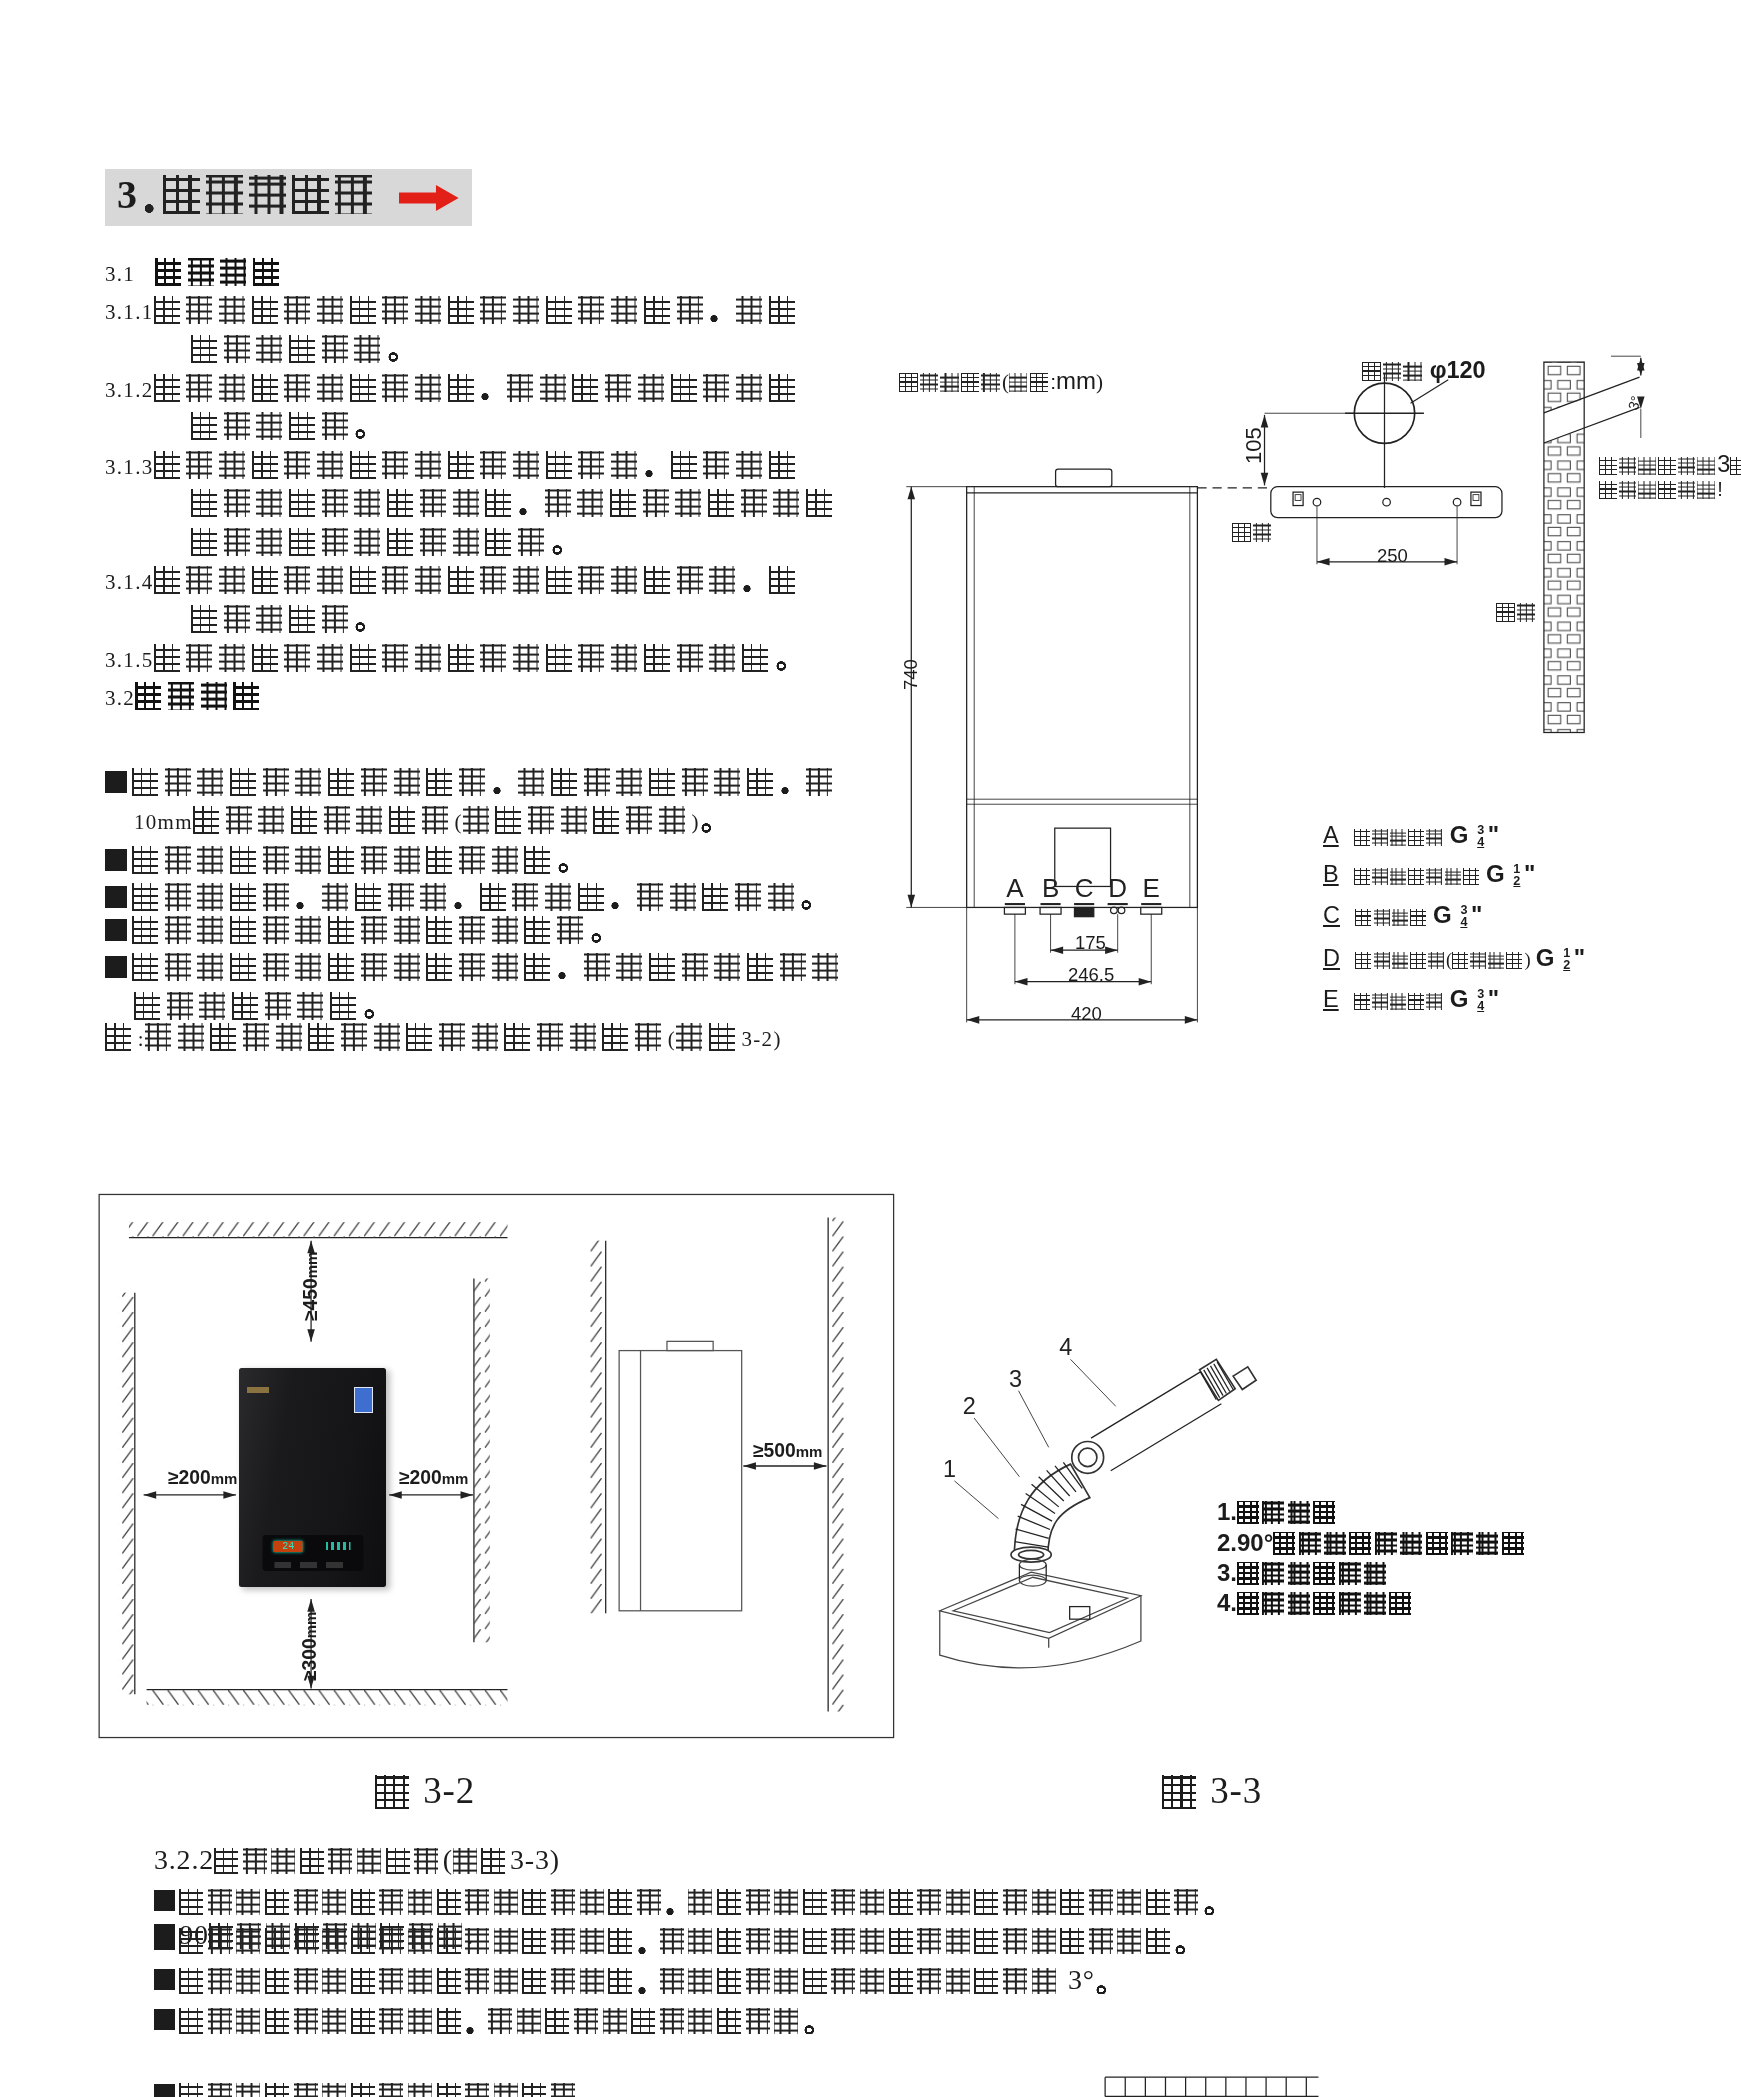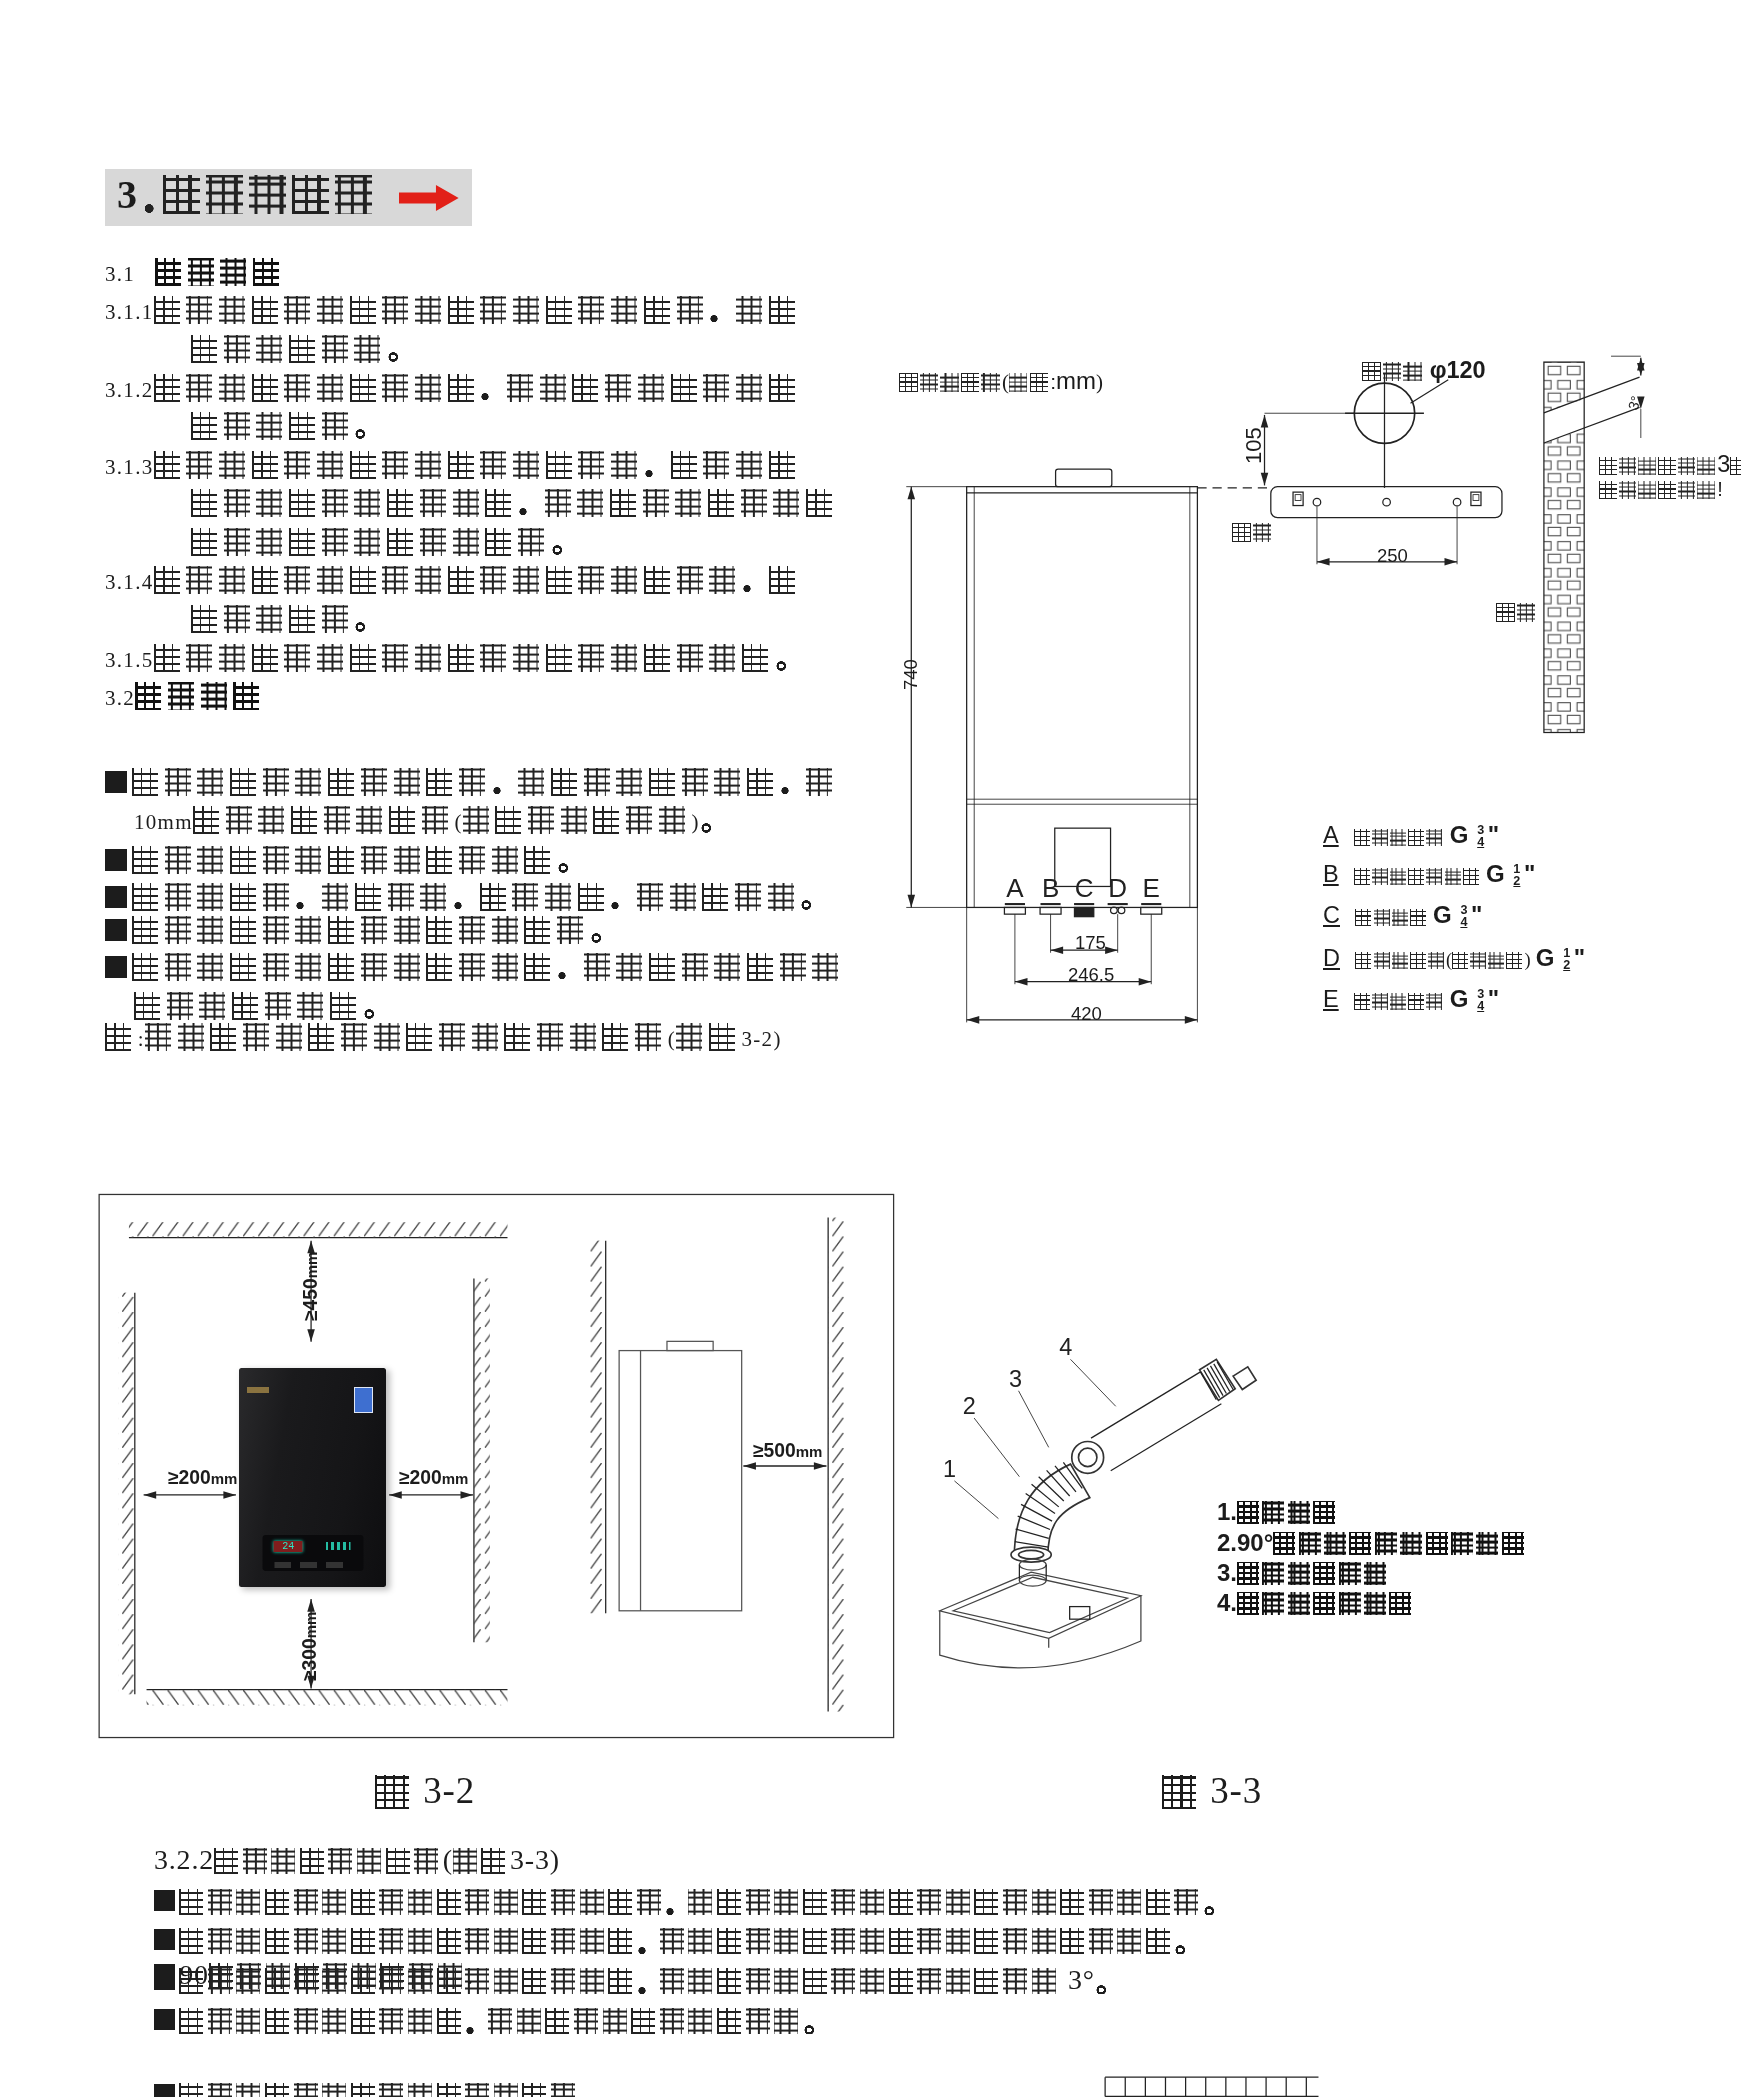--- a/index.html
+++ b/index.html
@@ -69,21 +69,21 @@
     <div class="ln s1" style="left:105px;top:882px;"><b class="sq"></b><b class="g v0"></b><b class="g v1"></b><b class="g v2"></b><b class="g v0"></b><b class="g v1"></b><b class="p"></b><b class="g v2"></b><b class="g v0"></b><b class="g v1"></b><b class="g v2"></b><b class="p"></b><b class="g v0"></b><b class="g v1"></b><b class="g v2"></b><b class="g v0"></b><b class="p"></b><b class="g v1"></b><b class="g v2"></b><b class="g v0"></b><b class="g v1"></b><b class="g v2"></b><b class="o"></b></div>
     <div class="ln s1" style="left:105px;top:915px;"><b class="sq"></b><b class="g v0"></b><b class="g v1"></b><b class="g v2"></b><b class="g v0"></b><b class="g v1"></b><b class="g v2"></b><b class="g v0"></b><b class="g v1"></b><b class="g v2"></b><b class="g v0"></b><b class="g v1"></b><b class="g v2"></b><b class="g v0"></b><b class="g v1"></b><b class="o"></b></div>
     <div class="ln s1" style="left:105px;top:952px;"><b class="sq"></b><b class="g v0"></b><b class="g v1"></b><b class="g v2"></b><b class="g v0"></b><b class="g v1"></b><b class="g v2"></b><b class="g v0"></b><b class="g v1"></b><b class="g v2"></b><b class="g v0"></b><b class="g v1"></b><b class="g v2"></b><b class="g v0"></b><b class="p"></b><b class="g v1"></b><b class="g v2"></b><b class="g v0"></b><b class="g v1"></b><b class="g v2"></b><b class="g v0"></b><b class="g v1"></b><b class="g v2"></b></div>
     <div class="ln s1" style="left:134px;top:991px;"><b class="g v0"></b><b class="g v1"></b><b class="g v2"></b><b class="g v0"></b><b class="g v1"></b><b class="g v2"></b><b class="g v0"></b><b class="o"></b></div>
     <div class="ln s1" style="left:105px;top:1022px;"><b class="g v0"></b><span class="cl">:</span><b class="g v1"></b><b class="g v2"></b><b class="g v0"></b><b class="g v1"></b><b class="g v2"></b><b class="g v0"></b><b class="g v1"></b><b class="g v2"></b><b class="g v0"></b><b class="g v1"></b><b class="g v2"></b><b class="g v0"></b><b class="g v1"></b><b class="g v2"></b><b class="g v0"></b><b class="g v1"></b><span class="br">(</span><b class="g v2"></b><b class="g v0"></b>3-2)</div>
     <div class="ln s2" style="left:154px;top:1845px;">3.2.2<b class="g v0"></b><b class="g v1"></b><b class="g v2"></b><b class="g v0"></b><b class="g v1"></b><b class="g v2"></b><b class="g v0"></b><b class="g v1"></b><span class="br">(</span><b class="g v2"></b><b class="g v0"></b>3-3<span class="br">)</span></div>
     <div class="ln s2" style="left:154px;top:1886px;"><b class="sq"></b><b class="g v0"></b><b class="g v1"></b><b class="g v2"></b><b class="g v0"></b><b class="g v1"></b><b class="g v2"></b><b class="g v0"></b><b class="g v1"></b><b class="g v2"></b><b class="g v0"></b><b class="g v1"></b><b class="g v2"></b><b class="g v0"></b><b class="g v1"></b><b class="g v2"></b><b class="g v0"></b><b class="g v1"></b><b class="p"></b><b class="g v2"></b><b class="g v0"></b><b class="g v1"></b><b class="g v2"></b><b class="g v0"></b><b class="g v1"></b><b class="g v2"></b><b class="g v0"></b><b class="g v1"></b><b class="g v2"></b><b class="g v0"></b><b class="g v1"></b><b class="g v2"></b><b class="g v0"></b><b class="g v1"></b><b class="g v2"></b><b class="g v0"></b><b class="g v1"></b><b class="o"></b></div>
     <div class="ln s2" style="left:154px;top:1925px;"><b class="sq"></b><b class="g v0"></b><b class="g v1"></b><b class="g v2"></b><b class="g v0"></b><b class="g v1"></b><b class="g v2"></b><b class="g v0"></b><b class="g v1"></b><b class="g v2"></b><b class="g v0"></b><b class="g v1"></b><b class="g v2"></b><b class="g v0"></b><b class="g v1"></b><b class="g v2"></b><b class="g v0"></b><b class="p"></b><b class="g v1"></b><b class="g v2"></b><b class="g v0"></b><b class="g v1"></b><b class="g v2"></b><b class="g v0"></b><b class="g v1"></b><b class="g v2"></b><b class="g v0"></b><b class="g v1"></b><b class="g v2"></b><b class="g v0"></b><b class="g v1"></b><b class="g v2"></b><b class="g v0"></b><b class="g v1"></b><b class="g v2"></b><b class="g v0"></b><b class="o"></b></div>
     <div class="ln s2" style="left:154px;top:1965px;"><b class="sq"></b><b class="g v0"></b><b class="g v1"></b><b class="g v2"></b><b class="g v0"></b><b class="g v1"></b><b class="g v2"></b><b class="g v0"></b><b class="g v1"></b><b class="g v2"></b><b class="g v0"></b><b class="g v1"></b><b class="g v2"></b><b class="g v0"></b><b class="g v1"></b><b class="g v2"></b><b class="g v0"></b><b class="p"></b><b class="g v1"></b><b class="g v2"></b><b class="g v0"></b><b class="g v1"></b><b class="g v2"></b><b class="g v0"></b><b class="g v1"></b><b class="g v2"></b><b class="g v0"></b><b class="g v1"></b><b class="g v2"></b><b class="g v0"></b><b class="g v1"></b><b class="g v2"></b> 3°<b class="o"></b></div>
     <div class="ln s2" style="left:154px;top:2005px;"><b class="sq"></b><b class="g v0"></b><b class="g v1"></b><b class="g v2"></b><b class="g v0"></b><b class="g v1"></b><b class="g v2"></b><b class="g v0"></b><b class="g v1"></b><b class="g v2"></b><b class="g v0"></b><b class="p"></b><b class="g v1"></b><b class="g v2"></b><b class="g v0"></b><b class="g v1"></b><b class="g v2"></b><b class="g v0"></b><b class="g v1"></b><b class="g v2"></b><b class="g v0"></b><b class="g v1"></b><b class="g v2"></b><b class="o"></b></div>
-    <div class="ln s2" style="left:154px;top:1960px;"><b class="sq"></b>90<b class="g v0"></b><b class="g v1"></b><b class="g v2"></b><b class="g v0"></b><b class="g v1"></b><b class="g v2"></b><b class="g v0"></b><b class="g v1"></b><b class="g v2"></b>.</div>
+    <div class="ln s2" style="left:154px;top:1920px;"><b class="sq"></b>90<b class="g v0"></b><b class="g v1"></b><b class="g v2"></b><b class="g v0"></b><b class="g v1"></b><b class="g v2"></b><b class="g v0"></b><b class="g v1"></b><b class="g v2"></b>.</div>
     <div class="ln s2" style="left:154px;top:2080px;"><b class="sq"></b><b class="g v0"></b><b class="g v1"></b><b class="g v2"></b><b class="g v0"></b><b class="g v1"></b><b class="g v2"></b><b class="g v0"></b><b class="g v1"></b><b class="g v2"></b><b class="g v0"></b><b class="g v1"></b><b class="g v2"></b><b class="g v0"></b><b class="g v1"></b></div>
     <div class="ln cap" style="left:375px;top:1769px;"><b class="g v0"></b> 3-2</div>
     <div class="ln cap" style="left:1162px;top:1769px;"><b class="g v0"></b> 3-3</div>
     <svg style="left:881px;top:352px" width="861" height="688" viewBox="0 0 2052 1640" fill="none">
       <defs>
         <pattern id="bk" width="46" height="64" patternUnits="userSpaceOnUse">
           <rect x="3" y="4" width="30" height="20" fill="none" stroke="#444" stroke-width="2.5"></rect>
           <rect x="-20" y="34" width="30" height="20" fill="none" stroke="#444" stroke-width="2.5"></rect>
           <rect x="26" y="34" width="30" height="20" fill="none" stroke="#444" stroke-width="2.5"></rect>
         </pattern>
@@ -223,21 +223,21 @@
       <line x1="1307.0" y1="380.0" x2="1307.0" y2="1000.0" stroke="#555" stroke-width="3"></line>
       <rect x="1370.0" y="358.0" width="110.0" height="22.0" fill="none" stroke="#555" stroke-width="3"></rect>
       <line x1="1552" y1="655" x2="1750" y2="655" stroke="#222" stroke-width="3"></line>
       <polygon points="1552.0,655.0 1582.0,646.0 1582.0,664.0" fill="#222"></polygon>
       <polygon points="1750.0,655.0 1720.0,664.0 1720.0,646.0" fill="#222"></polygon>
     </svg>
     <div style="position:absolute;left:239px;top:1368px;width:147px;height:219px;background:linear-gradient(100deg,#2a2a2c 0%,#1a1a1c 30%,#151517 70%,#0e0e10 100%);border-radius:2.5px;box-shadow:3.4px 2.5px 5.9px rgba(0,0,0,0.25);">
 <div style="position:absolute;left:7.6px;top:18.5px;width:22px;height:6.7px;background:#8a7340;"></div>
 <div style="position:absolute;right:13.4px;top:18.5px;width:17px;height:24px;background:#3e6fd0;border:0.8px solid #dfe6f4;"></div>
 <div style="position:absolute;left:50%;top:167px;width:101px;height:36px;transform:translateX(-50%);background:#0a0a0c;border-radius:3.4px;">
-<div style="position:absolute;left:11.7px;top:5.9px;width:29px;height:11px;background:#7f1d1d;box-shadow:0 0 3.4px #1affd5;color:#2be8c8;font-family:'Liberation Mono';font-size:10px;line-height:11px;text-align:center;">24</div>
+<div style="position:absolute;left:11.7px;top:5.9px;width:29px;height:11px;background:#c2410c;box-shadow:0 0 3.4px #1affd5;color:#2be8c8;font-family:'Liberation Mono';font-size:10px;line-height:11px;text-align:center;">24</div>
 <div style="position:absolute;right:12.6px;top:6.7px;width:25px;height:8.4px;background:repeating-linear-gradient(90deg,#2be8c8 0 2.5px,transparent 2.5px 5.9px);opacity:.8"></div>
 <div style="position:absolute;left:12.6px;bottom:3.4px;width:76px;height:5.9px;background:repeating-linear-gradient(90deg,#333 0 17px,transparent 17px 26px);"></div>
 </div>
     </div>
     <div class="ln f44 rot sans" style="left:300px;top:1321px;font-size:19.3px;font-weight:bold">≥450<span style="font-size:15px">mm</span></div>
     <div class="ln f44 sans" style="left:168px;top:1467px;font-size:19.3px;font-weight:bold">≥200<span style="font-size:15px">mm</span></div>
     <div class="ln f44 sans" style="left:399px;top:1467px;font-size:19.3px;font-weight:bold">≥200<span style="font-size:15px">mm</span></div>
     <div class="ln f44 rot sans" style="left:299px;top:1681px;font-size:19.3px;font-weight:bold">≥300<span style="font-size:15px">mm</span></div>
     <div class="ln f44 sans" style="left:753px;top:1440px;font-size:19.3px;font-weight:bold">≥500<span style="font-size:15px">mm</span></div>
     <svg style="left:923px;top:1317px" width="440" height="399" viewBox="0 0 1050 950" fill="none">

